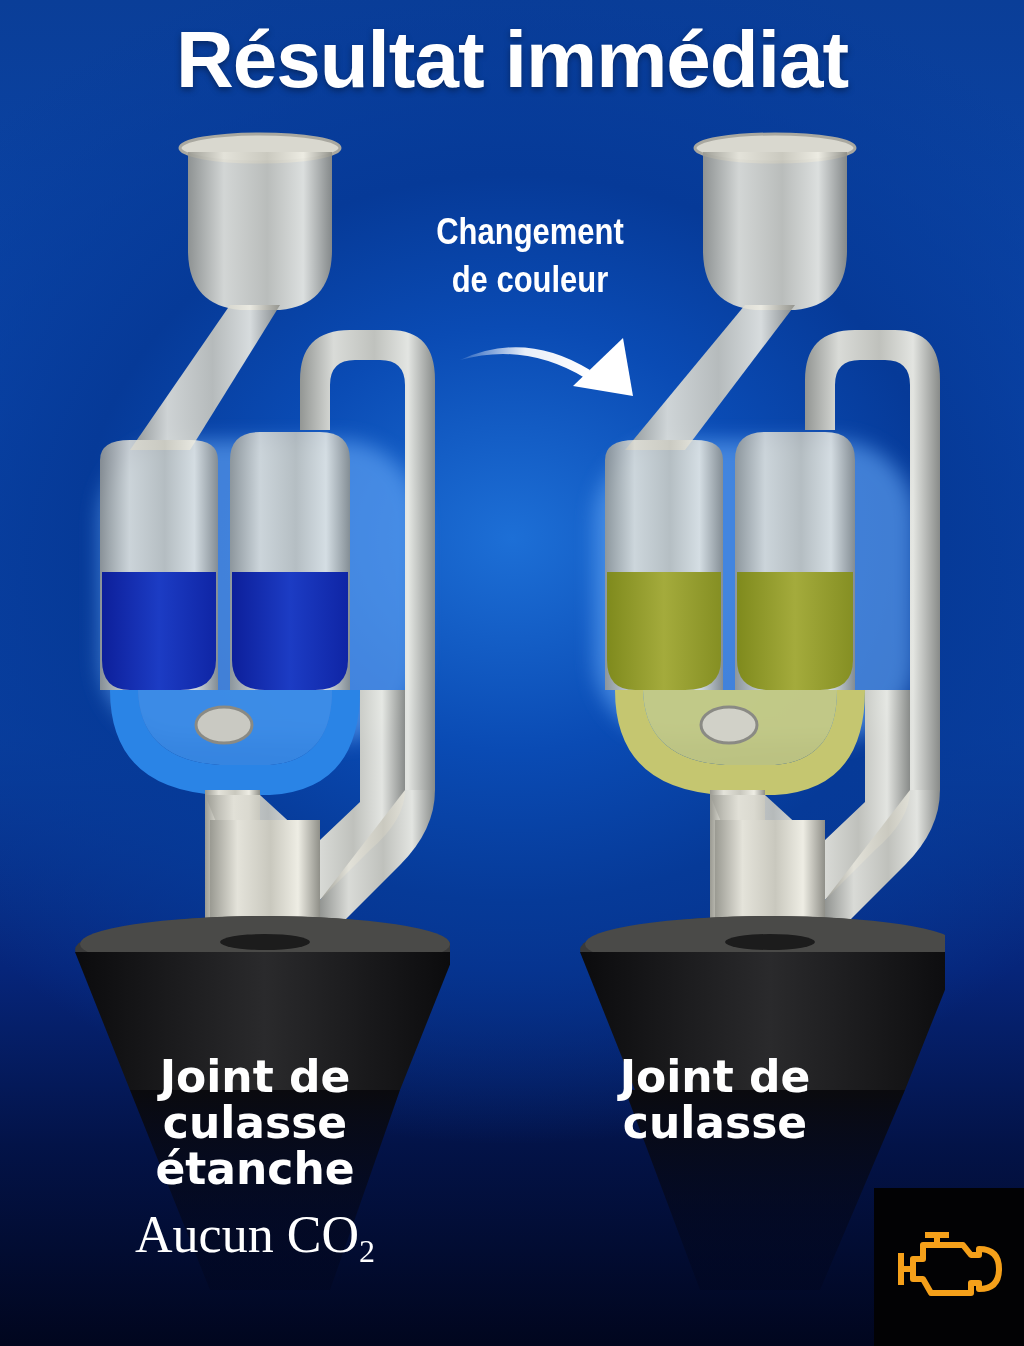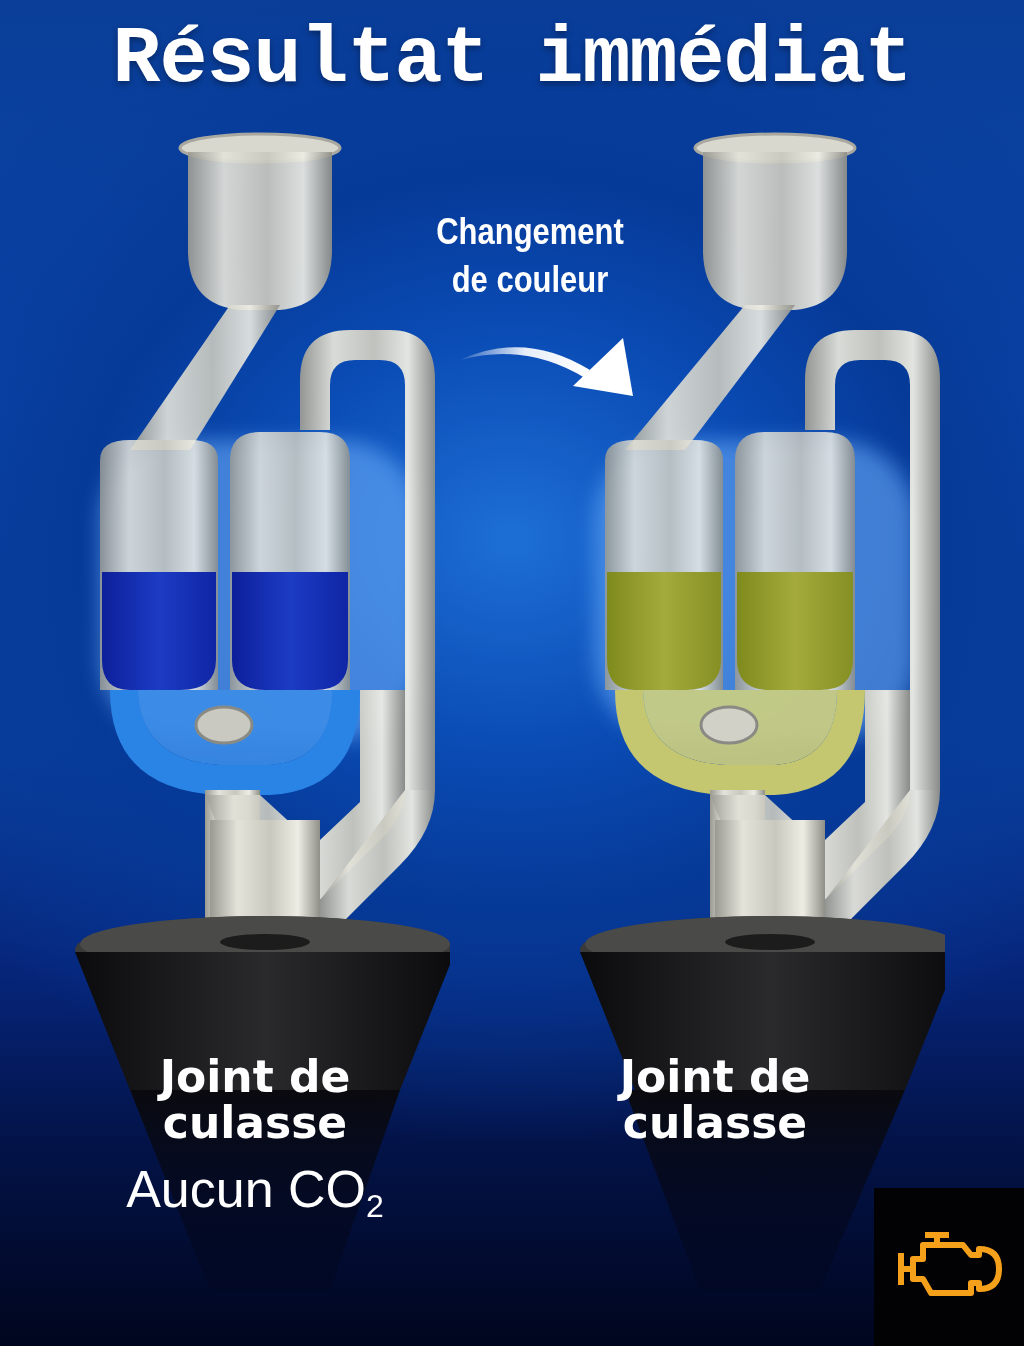--- a/index.html
+++ b/index.html
@@ -8,21 +8,21 @@
     position: relative;
     font-family: "DejaVu Sans", "Liberation Sans", sans-serif;
     background:
       radial-gradient(ellipse 70% 45% at 50% 40%, #1d6fd6 0%, #0a4bb4 35%, #063a98 60%, transparent 100%),
       linear-gradient(180deg, #0a3e98 0%, #0b47ad 30%, #0a3f9f 55%, #06257a 72%, #031348 85%, #01061e 100%);
     color: #fff;
   }
   .title {
     position: absolute; left: 0; top: 8px; width: 1024px;
     text-align: center;
-    font-family: Liberation Mono, monospace;
+    font-family: Liberation Sans, sans-serif;
     font-weight: bold; font-size: 80px; letter-spacing: -1px;
     line-height: 104px;
     text-shadow: 0 3px 6px rgba(0,0,0,0.35);
   }
   .callout {
     position: absolute; left: 400px; top: 208px; width: 260px;
     text-align: center;
     font-family: "Liberation Sans", sans-serif;
     font-weight: bold; font-size: 36px; line-height: 48px;
     transform: scaleX(0.86);
@@ -33,21 +33,21 @@
   .tester.left { left: 70px; }
   .tester.right { left: 565px; }
   .label-block {
     position: absolute; text-align: center;
   }
   .sub {
     font-family: "DejaVu Sans", sans-serif; font-weight: bold;
     font-size: 44px; line-height: 46px;
   }
   .big {
-    font-family: Liberation Sans, sans-serif; font-weight: normal;
+    font-family: Liberation Serif, serif; font-weight: normal;
     font-size: 52px; line-height: 62px; margin-top: 12px;
   }
   .big sub { font-size: 32px; vertical-align: -10px; }
   .lb-left { left: 60px; top: 1054px; width: 390px; }
   .lb-right { left: 520px; top: 1054px; width: 390px; }
   .engine-box {
     position: absolute; left: 874px; top: 1188px; width: 150px; height: 158px;
     background: #020204;
     display: flex; align-items: center; justify-content: center;
   }
@@ -186,20 +186,21 @@
       <stop offset="0" stop-color="#0a0a0e"></stop>
       <stop offset="1" stop-color="#010418" stop-opacity="0.3"></stop>
     </linearGradient>
   </defs>
   <path d="M130 0 L400 0 L330 200 L210 200 Z" fill="url(#fadeS)"></path>
   <path d="M625 0 L905 0 L820 200 L700 200 Z" fill="url(#fadeS)"></path>
 </svg>
 
 <div class="label-block lb-left">
   <div class="sub">Joint de culasse</div>
+  <div class="sub">étanche</div>
   <div class="big">
     <div><span>Aucun CO</span><sub>2</sub></div>
   </div>
 </div>
 
 <div class="label-block lb-right">
   <div class="sub">Joint de culasse</div>
   <div class="big">
   </div>
 </div>

